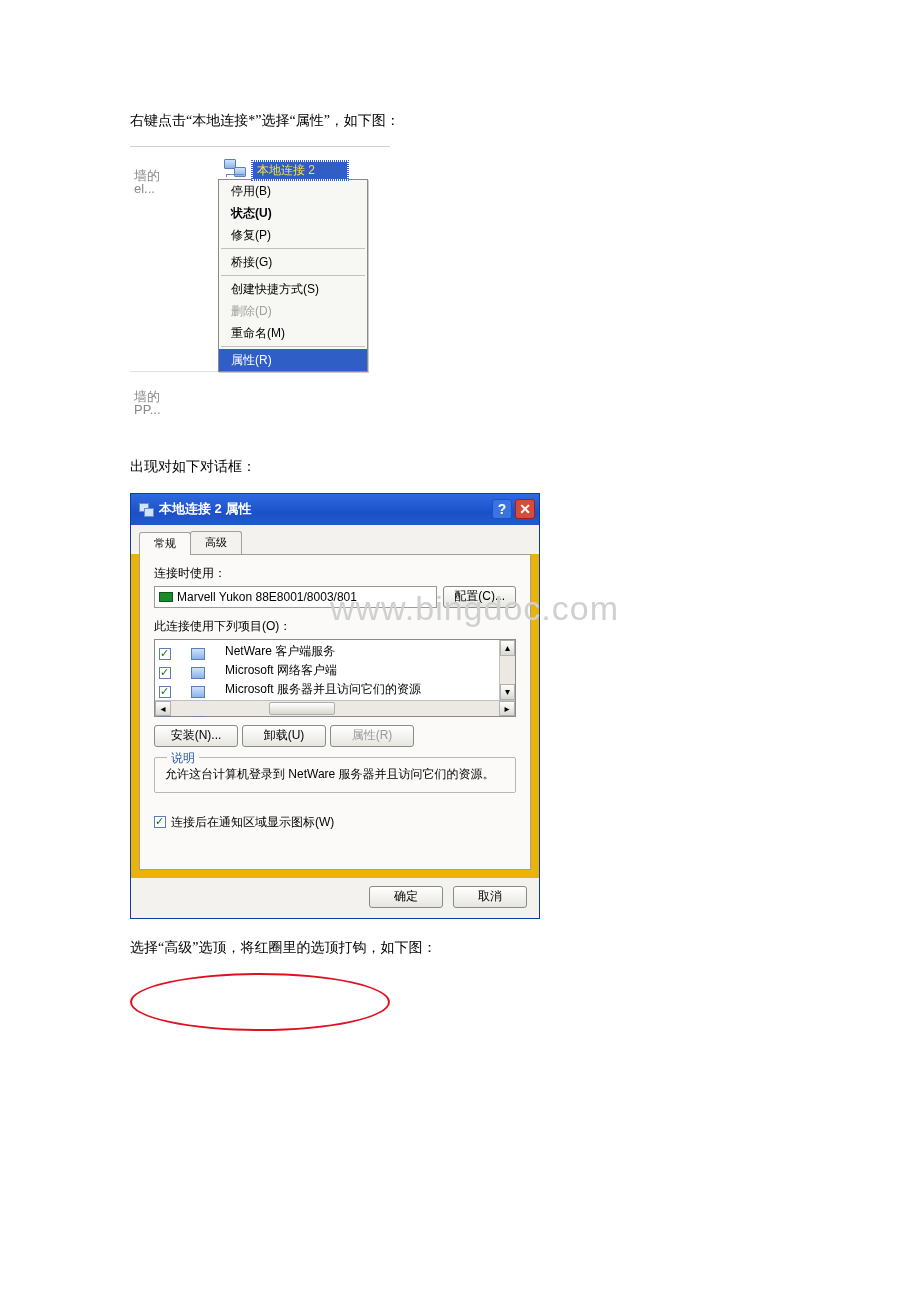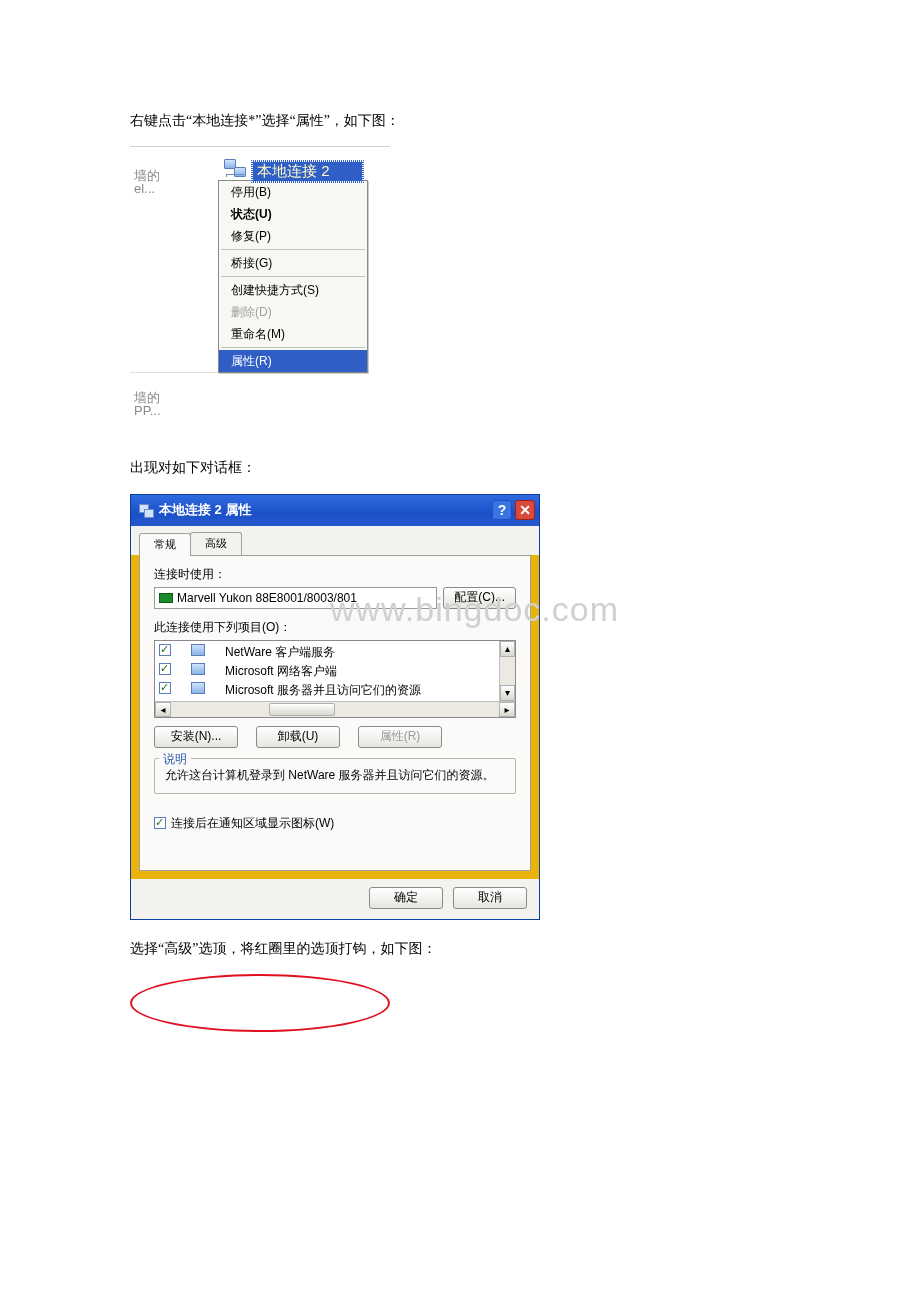--- a/index.html
+++ b/index.html
@@ -72,25 +72,25 @@
   .ctx-item.bold { font-weight: bold; }
   .ctx-item.disabled { color: #a0a0a0; }
   .ctx-item.highlight {
     background: #2f5fc6;
     color: #fff;
   }
   .ctx-sep { height: 0; border-top: 1px solid #c0c0c0; margin: 2px 2px; }
   .ss1-title {
     display: inline-block;
     background: #2f5fc6;
-    color: #fef9c3;
+    color: #fde047;
     border: 1px dotted #fff;
     outline: 1px dotted #2f5fc6;
     padding: 0 32px 0 4px;
-    font-size: 15px;
+    font-size: 12px;
     margin-top: 10px;
     margin-left: 2px;
     vertical-align: top;
   }
   
   .dlg {
     width: 410px;
     font-family: "Tahoma","SimSun",sans-serif;
     font-size: 12px;
     border: 1px solid #0a3fa0;
@@ -160,44 +160,44 @@
     font-size:12px;
     font-family: inherit;
     cursor:default;
   }
   .btn.disabled { color:#9a9a9a; }
   .listbox {
     height:78px; border:1px solid #8a8a8a; background:#fff;
     position:relative; margin-top:4px;
   }
   .listbox-inner { padding:2px 0; }
-  .li-row { display:flex; align-items:flex-start; padding:1px 4px; font-size:12px; gap:20px; }
+  .li-row { display:flex; align-items:flex-end; padding:1px 4px; font-size:12px; gap:20px; }
   .chk { width:12px;height:12px;border:1px solid #5a7eb8;background:#fff; position:relative; flex-shrink:0;}
   .chk.on::after { content:"✓"; position:absolute; font-size:11px; line-height:10px; left:0; top:-1px; color:#1a6a1a; }
   .svc-icon { width:14px;height:12px;border:1px solid #5a7eb8;background:linear-gradient(#cfe3ff,#8ab4e8); flex-shrink:0;}
   .vscroll { position:absolute; right:0; top:0; bottom:16px; width:16px;
     background:#e6e6e0; border-left:1px solid #c0c0c0;
     display:flex; flex-direction:column; }
   .vscroll .arr { height:16px; display:flex;align-items:center;justify-content:center;
     border:1px solid #b0b0b0; background:linear-gradient(#fff,#d8d8d0); font-size:10px;}
   .vscroll .track { flex:1; background:#ece9e2; }
   .hscroll { position:absolute; left:0; right:0; bottom:0; height:16px;
     background:#e6e6e0; border-top:1px solid #c0c0c0; display:flex;}
   .hscroll .arr { width:16px; display:flex;align-items:center;justify-content:center;
     border:1px solid #b0b0b0; background:linear-gradient(#fff,#d8d8d0); font-size:10px;}
   .hscroll .track { flex:1; background:#ece9e2; position:relative;}
   .hscroll .thumb { position:absolute; left:30%; width:20%; top:1px; bottom:1px;
     background:linear-gradient(#fff,#d8d8d0); border:1px solid #b0b0b0; border-radius:2px;}
-  .btn-row { display:flex; gap:18px; margin-top:8px; }
+  .btn-row { display:flex; gap:4px; margin-top:8px; }
   .btn-row .btn { flex:0 0 auto; min-width:84px; }
   .groupbox {
     border:1px solid #b8b8b0; border-radius:2px;
     margin-top:10px; padding:8px 10px 10px 10px; position:relative;
   }
-  .groupbox .legend { position:absolute; top:-8px; left:4px; background:#fbfaf8;
+  .groupbox .legend { position:absolute; top:-8px; left:12px; background:#fbfaf8;
     padding:0 4px; color:#2a5aa8; font-size:12px;}
   .desc { font-size:12px; line-height:16px; }
   .chk-line { display:flex; align-items:center; gap:5px; font-size:12px; margin-top:3px;}
   .footer-btns {
     display:flex; justify-content:flex-end; gap:10px;
     padding:8px 12px 10px 0; background:#f3f2ee;
   }
   .footer-btns .btn { min-width:74px; }
   
   .wm-wrap { position:relative; }

